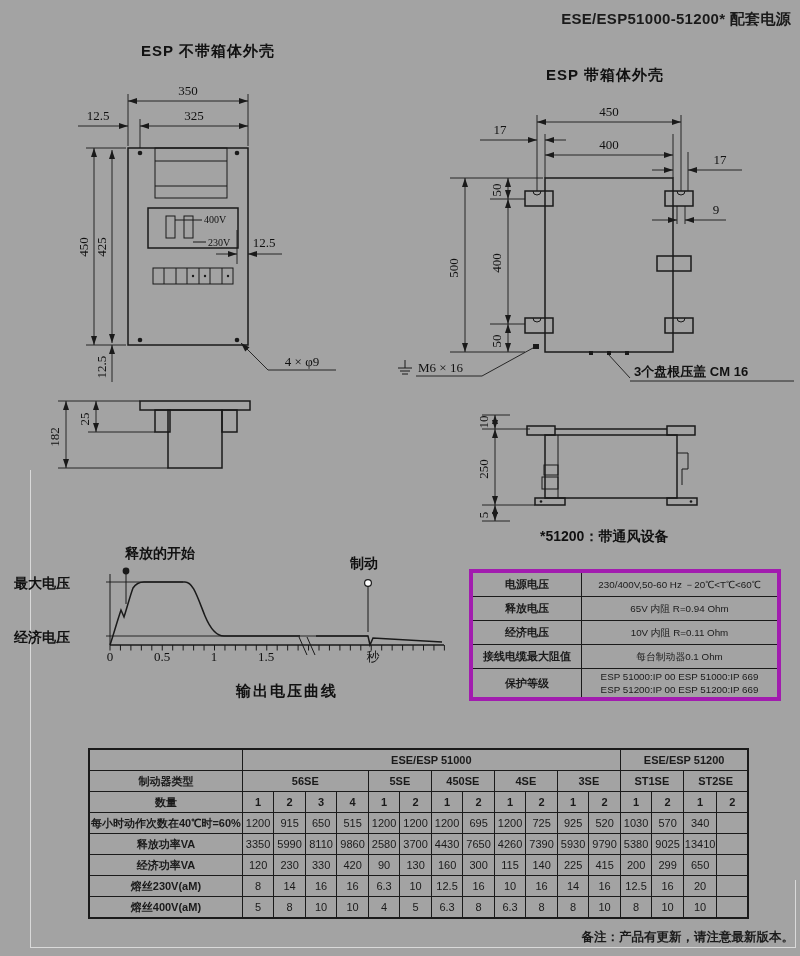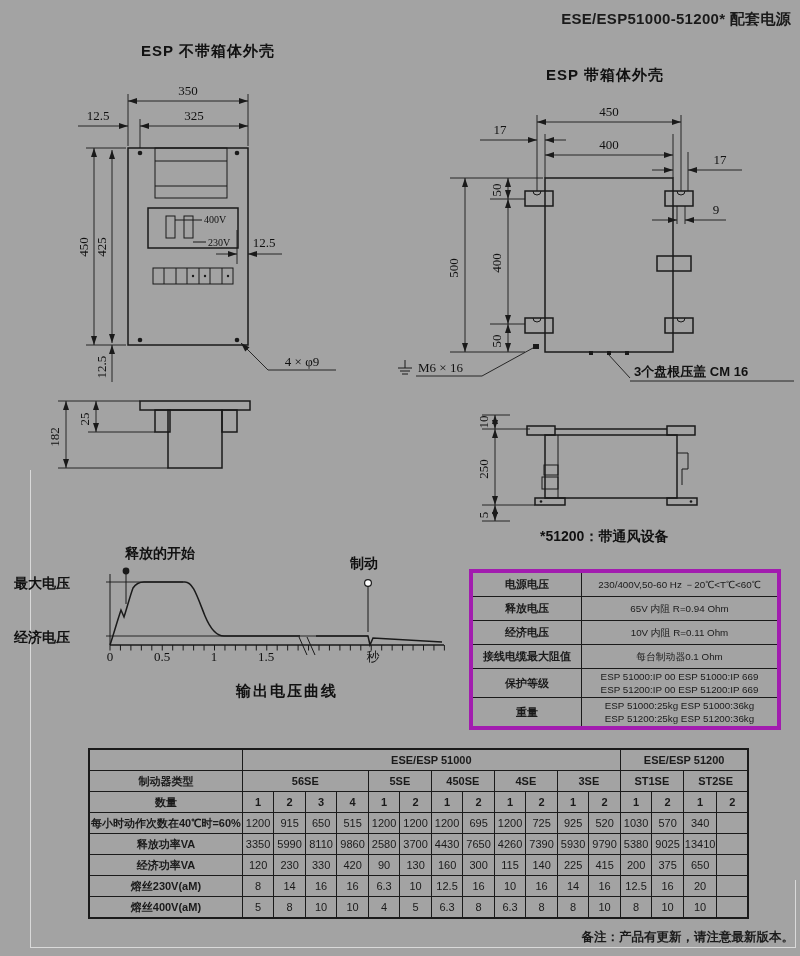--- a/index.html
+++ b/index.html
@@ -326,27 +326,20 @@
             <div class="spec-line">每台制动器0.1 Ohm</div>
           </td>
         </tr>
         <tr>
           <td class="spec-label">保护等级</td>
           <td class="spec-value">
             <div class="spec-line">ESP 51000:IP 00   ESP 51000:IP 669</div>
             <div class="spec-line">ESP 51200:IP 00   ESP 51200:IP 669</div>
           </td>
         </tr>
-        <tr>
-          <td class="spec-label">重量</td>
-          <td class="spec-value">
-            <div class="spec-line">ESP 51000:25kg   ESP 51000:36kg</div>
-            <div class="spec-line">ESP 51200:25kg   ESP 51200:36kg</div>
-          </td>
-        </tr>
       </tbody>
   </table>
 
   
   <table class="abs" id="main-table">
     <colgroup>
       <col style="width:120px;">
       <col span="16" style="width:31.5px;">
     </colgroup>
     <tbody id="main-body">
@@ -430,21 +423,21 @@
           <td>420</td>
           <td>90</td>
           <td>130</td>
           <td>160</td>
           <td>300</td>
           <td>115</td>
           <td>140</td>
           <td>225</td>
           <td>415</td>
           <td>200</td>
-          <td>375</td>
+          <td>299</td>
           <td>650</td>
           <td></td>
         </tr>
         <tr>
           <td class="mlabel">熔丝230V(aM)</td>
           <td>8</td>
           <td>14</td>
           <td>16</td>
           <td>16</td>
           <td>6.3</td>

